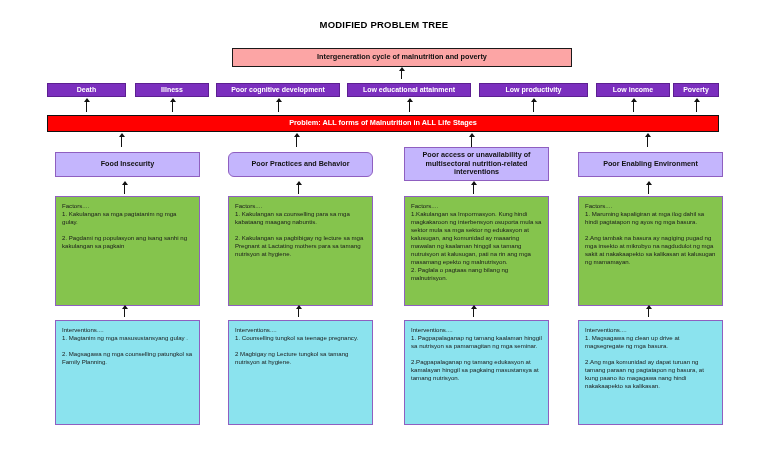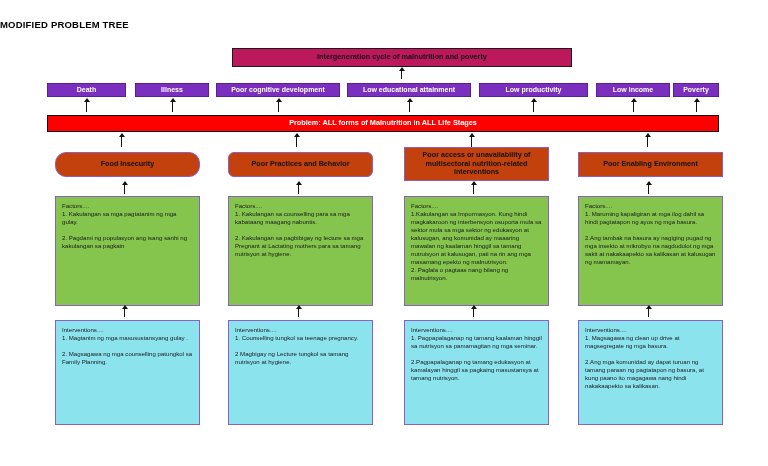--- a/index.html
+++ b/index.html
@@ -9,35 +9,36 @@
     font-family:"Liberation Sans","DejaVu Sans",sans-serif;
     color:#111;
     overflow:hidden;
     position:relative;
   }
   .canvas{position:relative;width:768px;height:466px;}
 
   
   .title{
     position:absolute;left:0;top:19px;width:768px;
+    text-align:center;
     font-size:9.5px;font-weight:bold;letter-spacing:.2px;
     color:#000;
   }
 
   
   .box{
     position:absolute;
     box-sizing:border-box;
     display:flex;align-items:center;justify-content:center;
     text-align:center;
     line-height:1.2;
   }
 
   .banner{
-    background:#be185d;
+    background:#fca5a5;
     border:1px solid #1a1a1a;
     font-size:7.3px;font-weight:bold;color:#111;
     left:232px;top:48px;width:340px;height:19px;
   }
 
   .purple{
     background:#7b2fbe;
     border:1px solid #5c1f91;
     color:#ffffff;
     font-size:7px;font-weight:bold;
@@ -46,21 +47,21 @@
 
   .problem{
     background:#ff0000;
     border:1px solid #111;
     color:#ffffff;
     font-size:7.3px;font-weight:bold;
     left:47px;top:115px;width:672px;height:17px;
   }
 
   .yellow{
-    background:#c2410c;
+    background:#c4b5fd;
     border:1.5px solid #8f5fc0;
     color:#111;
     font-size:7.2px;font-weight:bold;
     height:25px;
   }
 
   .green{
     background:#85c44d;
     border:1.5px solid #8f5fc0;
     color:#1a1a1a;
@@ -137,21 +138,21 @@
   <div class="arrow" style="left:633px;top:101px;height:11px;"></div>
   <div class="arrow" style="left:696px;top:101px;height:11px;"></div>
 
   <div class="box problem">Problem: ALL forms of Malnutrition in ALL Life Stages</div>
 
   <div class="arrow" style="left:121px;top:136px;height:11px;"></div>
   <div class="arrow" style="left:296px;top:136px;height:11px;"></div>
   <div class="arrow" style="left:471px;top:136px;height:11px;"></div>
   <div class="arrow" style="left:647px;top:136px;height:11px;"></div>
 
-  <div class="box yellow" style="left:55px;top:152px;width:145px;border-radius:11px;">
+  <div class="box yellow" style="left:55px;top:152px;width:145px;">
     <span>Food Insecurity</span>
   </div>
   <div class="box yellow" style="left:228px;top:152px;width:145px;border-radius:6px;">
     <span>Poor Practices and Behavior</span>
   </div>
   <div class="box yellow" style="left:404px;top:147px;width:145px;height:34px;">
     <span style="padding:0 4px;">Poor access or unavailability of multisectoral nutrition-related interventions</span>
   </div>
   <div class="box yellow" style="left:578px;top:152px;width:145px;text-align:right;">
     <span>Poor Enabling Environment</span>

